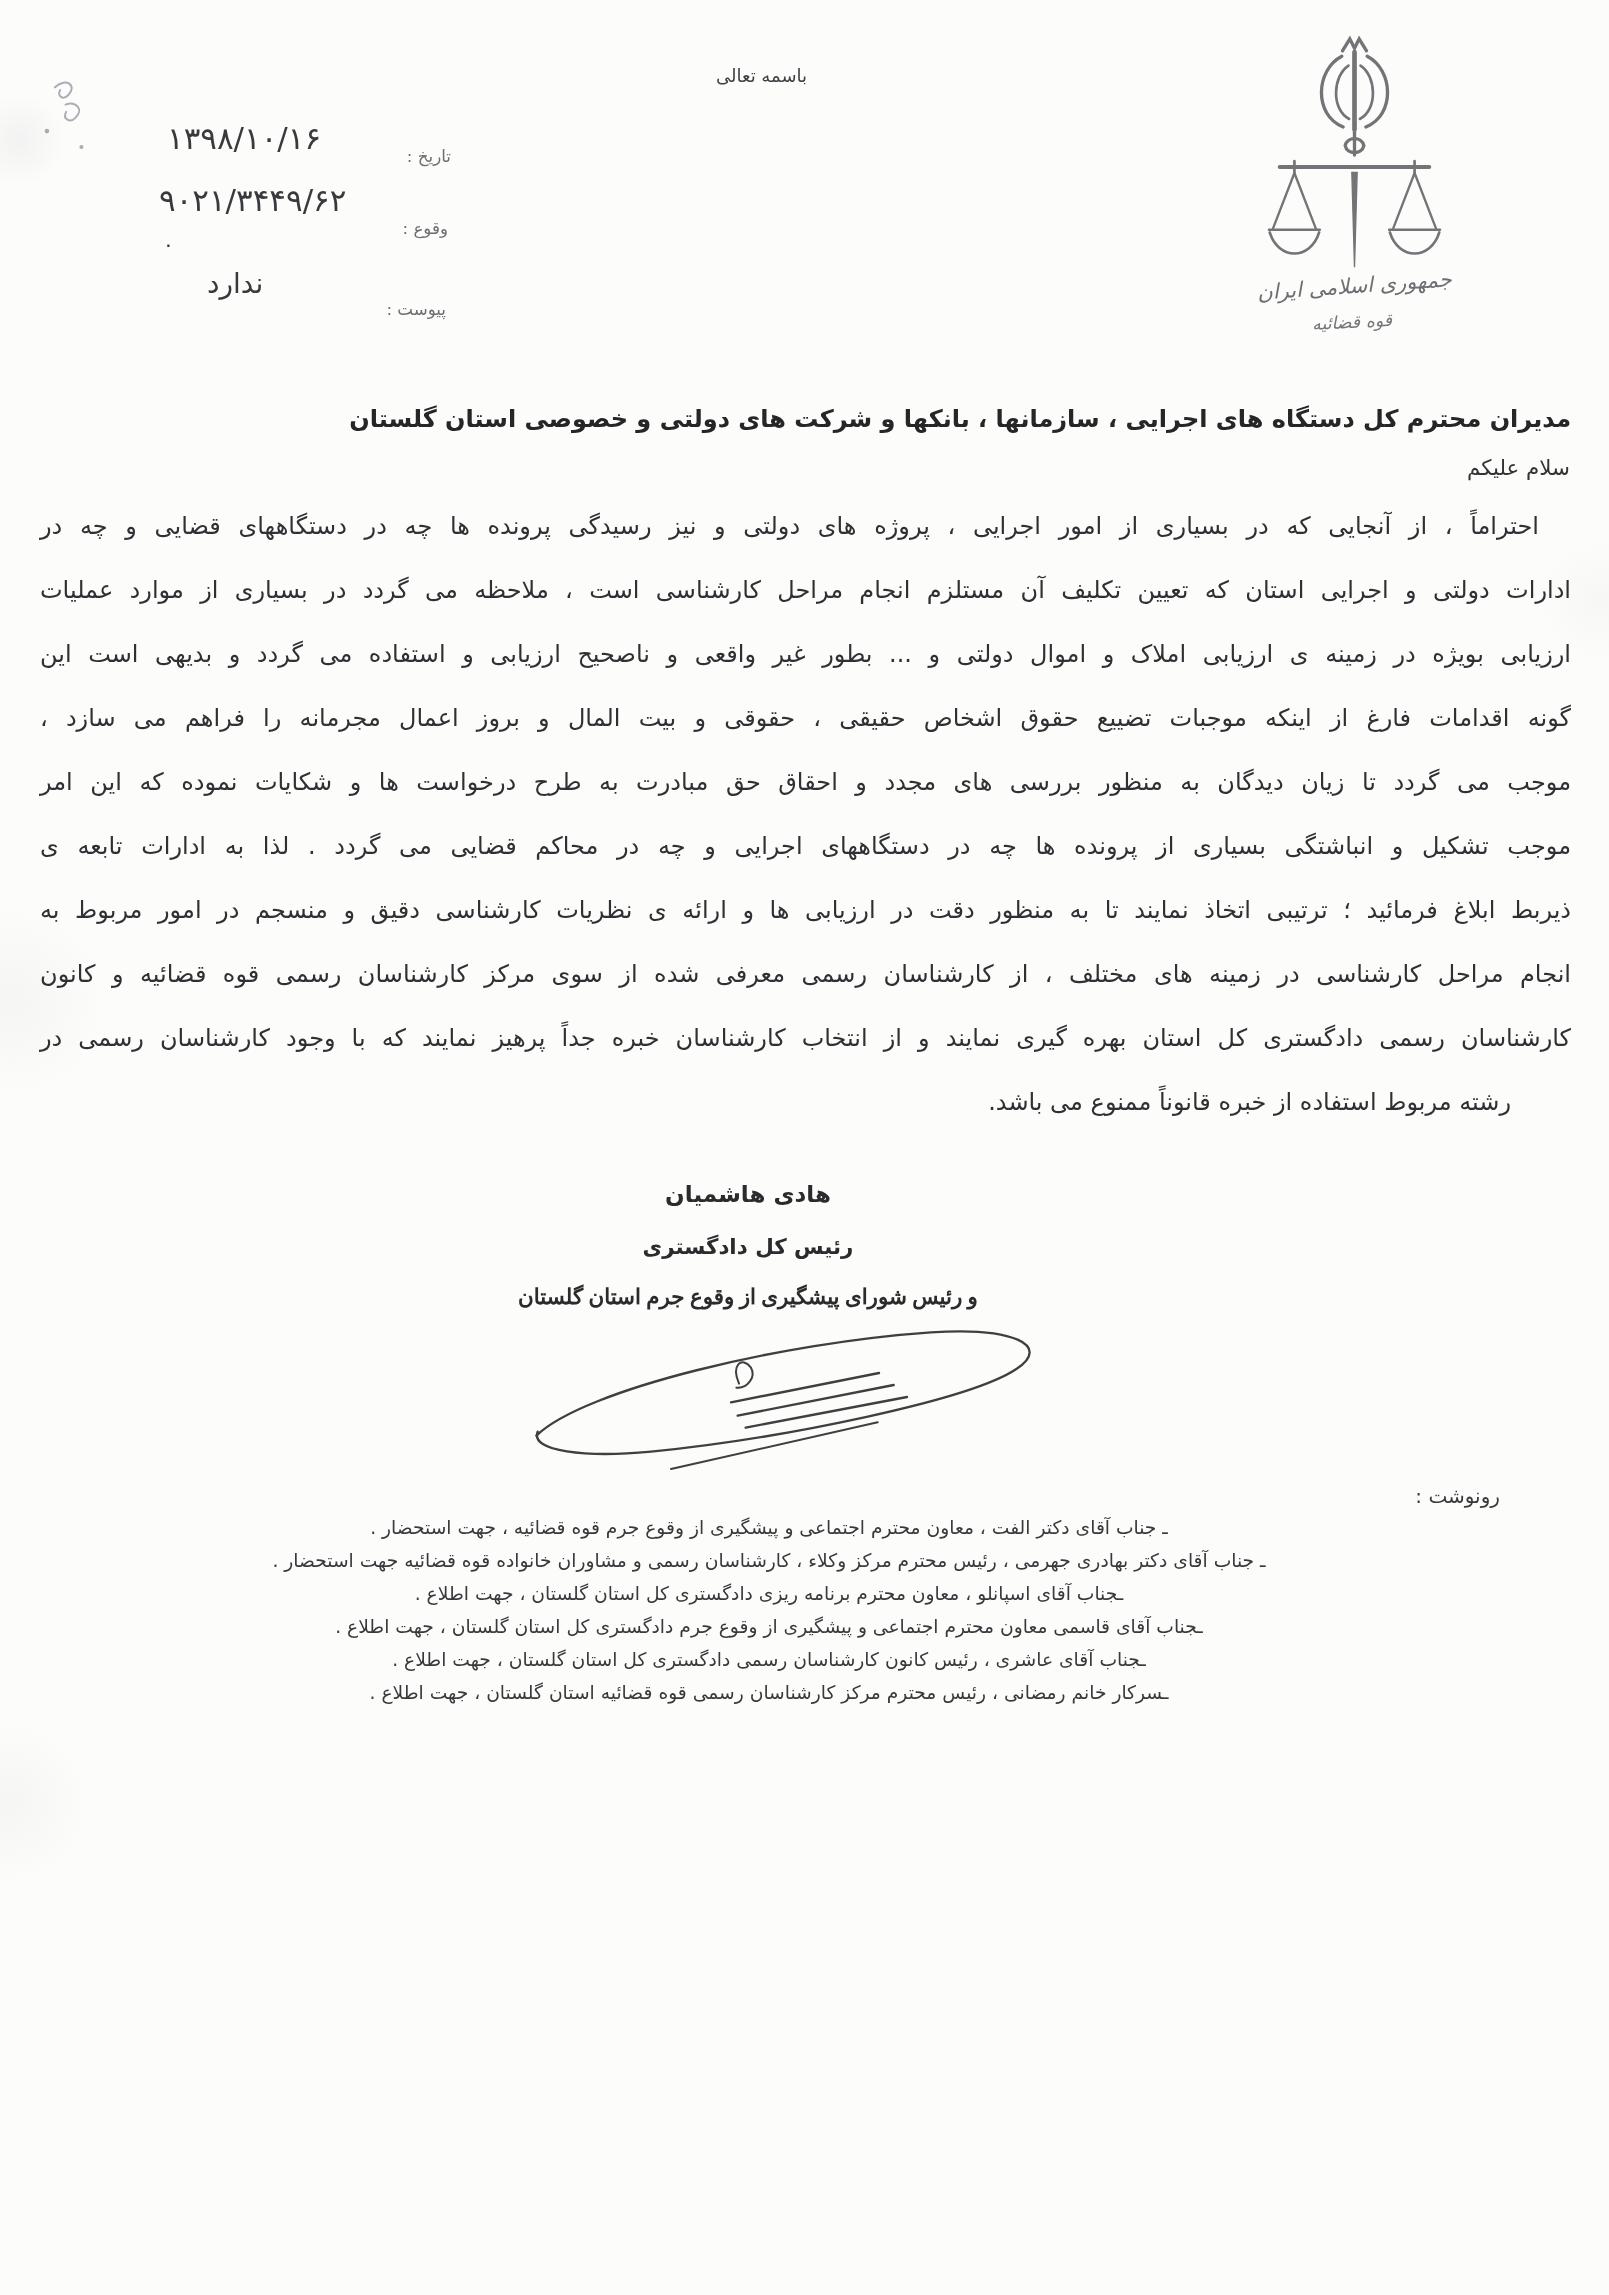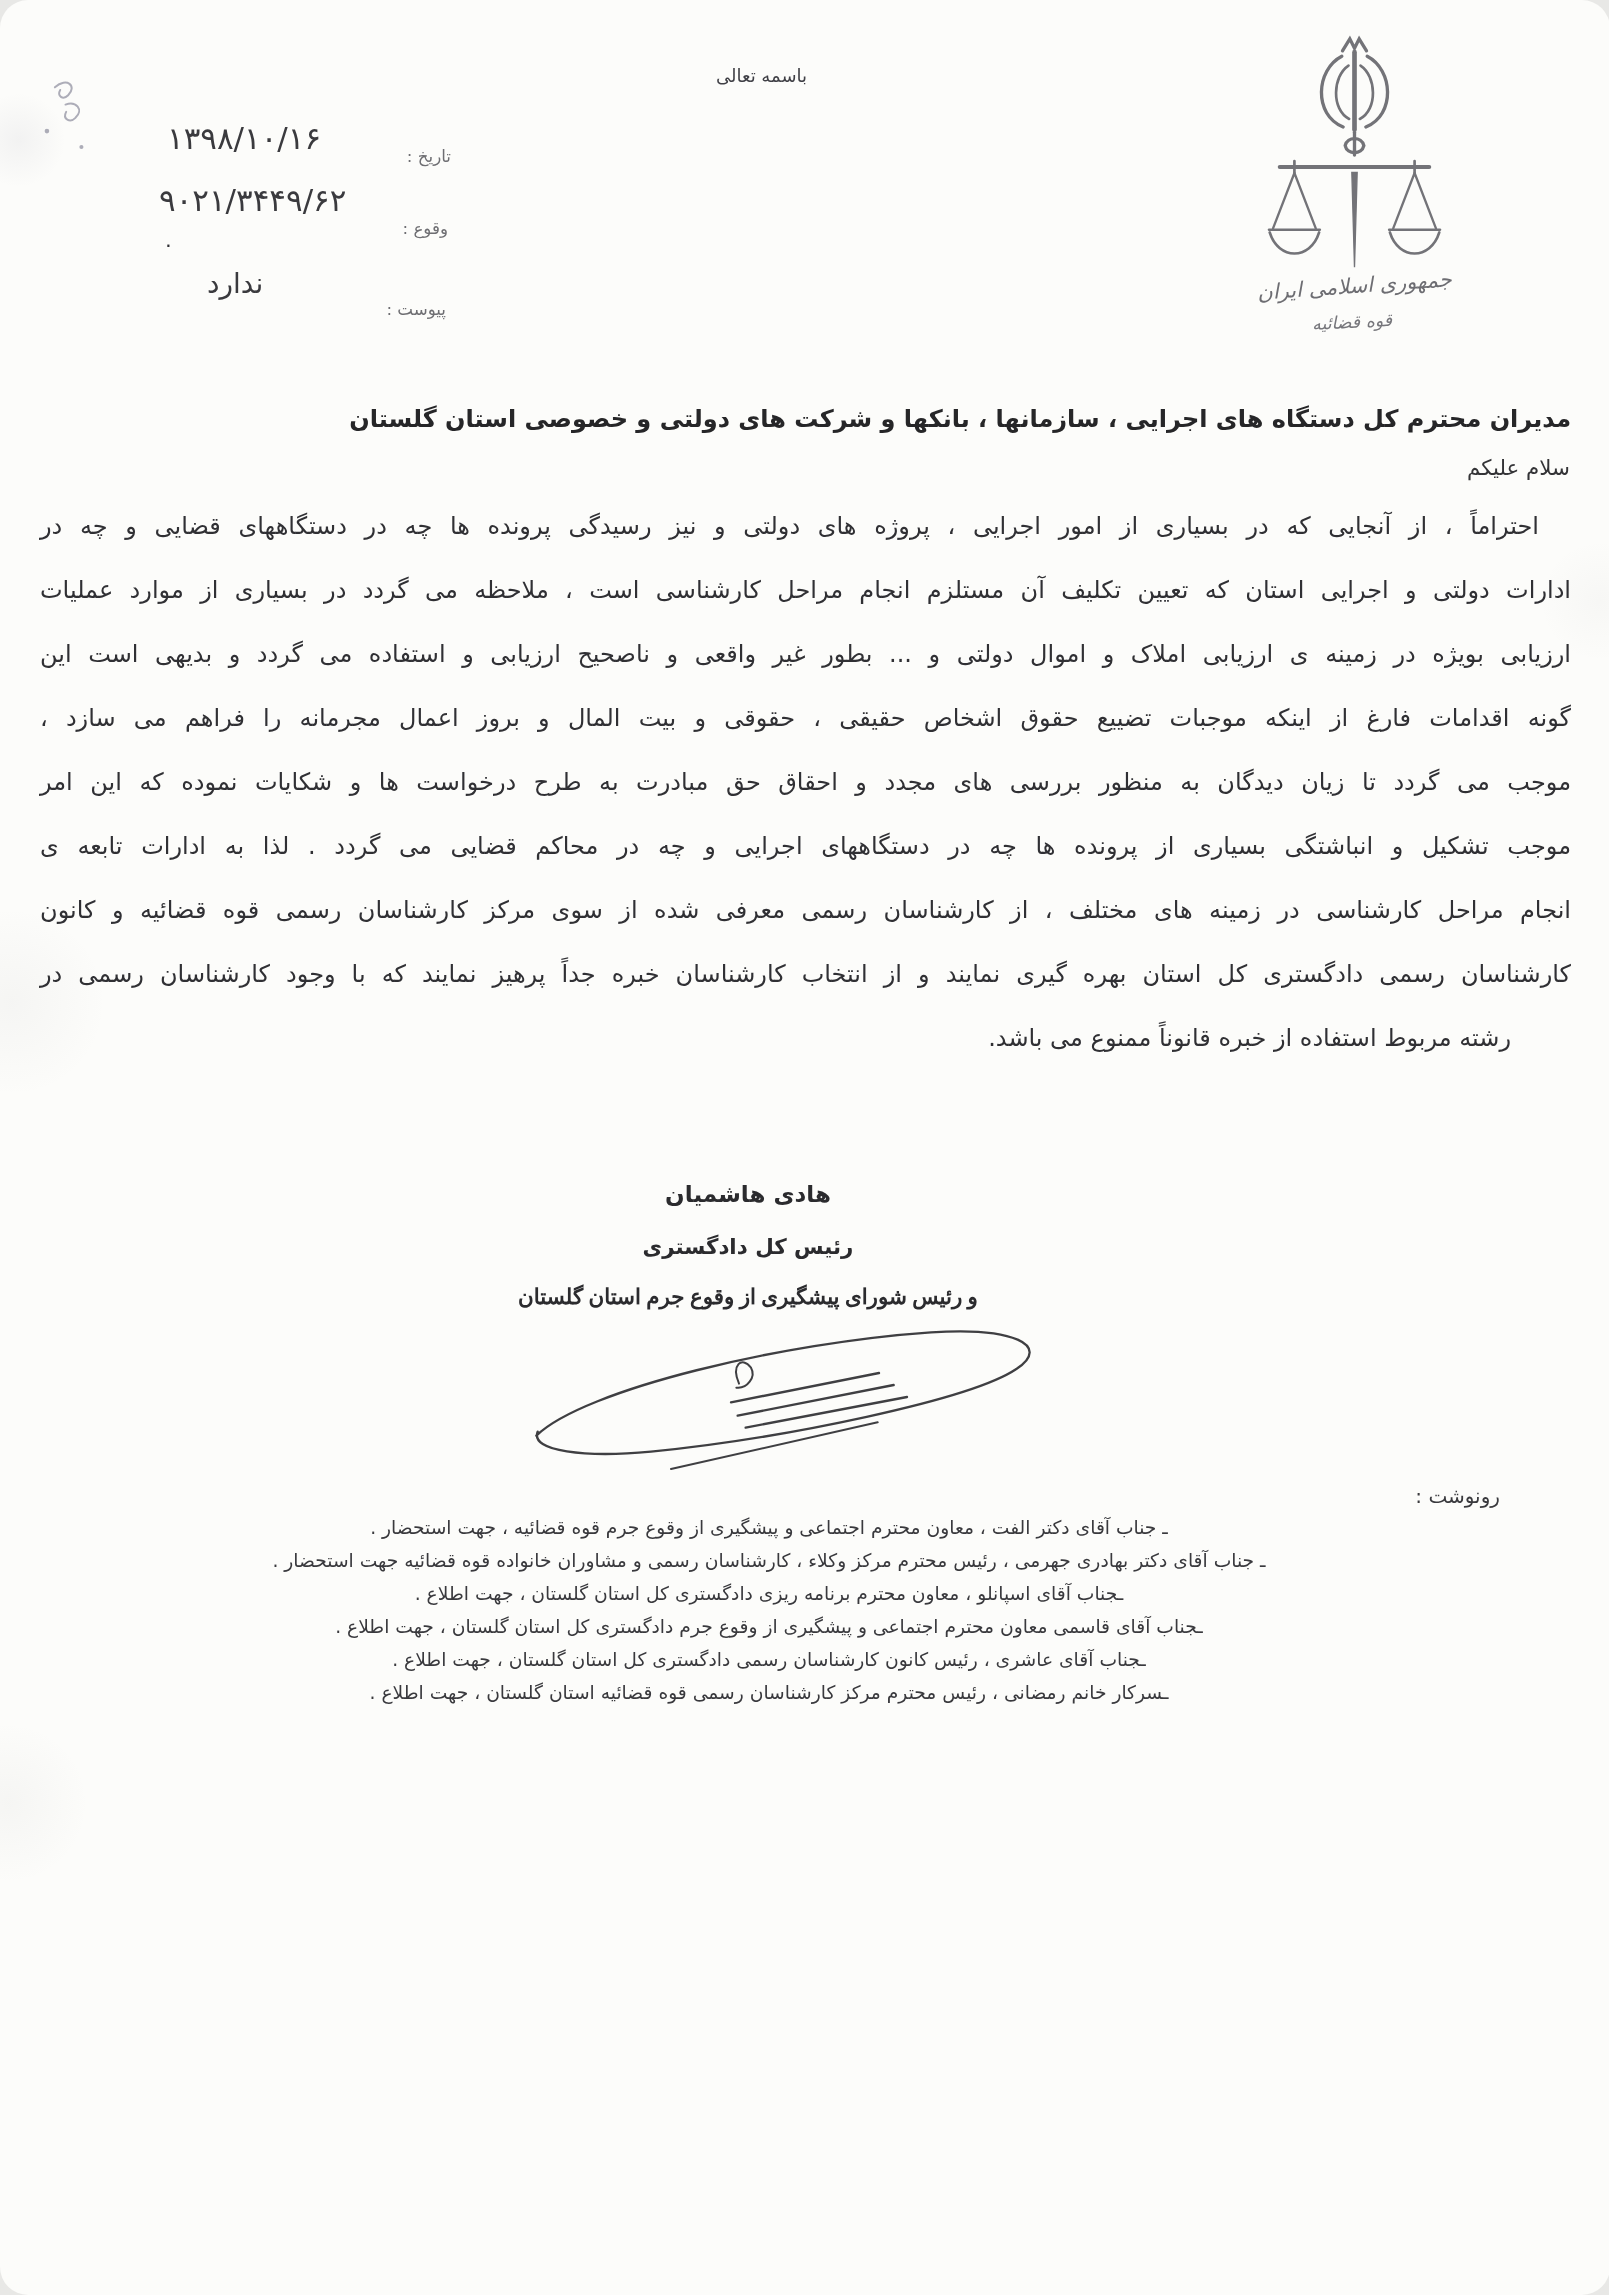--- a/index.html
+++ b/index.html
@@ -4,21 +4,21 @@
 <style>
   html,body{margin:0;padding:0;background:#e8e8e6;}
   .page{
     position:relative;width:1610px;height:2295px;margin:0 auto;
     background:#fcfcfa;
     background-image:
       radial-gradient(circle at 18.7px 140px, rgba(110,110,135,0.07), transparent 47px),
       radial-gradient(circle at 12px 1002px, rgba(120,120,120,0.05), transparent 94px),
       radial-gradient(circle at 8px 1803px, rgba(120,120,120,0.05), transparent 80px),
       radial-gradient(circle at 1600px 601px, rgba(120,120,120,0.04), transparent 60px);
-    font-family:"DejaVu Sans",sans-serif;color:#2e2e2e;overflow:hidden;border-radius:28px;
+    font-family:"DejaVu Sans",sans-serif;color:#2e2e2e;overflow:hidden;
   }
   .abs{position:absolute;}
   .rtl{direction:rtl;}
   .besmele{top:65px;left:668px;width:187px;text-align:center;font-size:18px;color:#3f3f45;}
 
   
   .meta-label{color:#6e6e72;font-size:16.7px;text-align:right;width:87px;}
   .lbl-date{left:364px;top:146px;}
   .lbl-number{left:361px;top:218px;}
   .lbl-attach{left:359px;top:299px;}
@@ -126,20 +126,21 @@
   <div class="abs recipient rtl">مدیران محترم کل دستگاه های اجرایی ، سازمانها ، بانکها و شرکت های دولتی و خصوصی استان گلستان</div>
   <div class="abs salutation rtl">سلام علیکم</div>
 
   <div class="abs body-block rtl">
     <div class="body-line first">احتراماً ، از آنجایی که در بسیاری از  امور اجرایی ، پروژه های دولتی و نیز  رسیدگی پرونده ها چه در دستگاههای قضایی و چه در</div>
     <div class="body-line">ادارات دولتی و اجرایی استان که تعیین تکلیف آن مستلزم انجام مراحل کارشناسی است ، ملاحظه می گردد در بسیاری از موارد عملیات</div>
     <div class="body-line">ارزیابی بویژه در زمینه ی ارزیابی املاک و اموال دولتی و ... بطور غیر واقعی و ناصحیح ارزیابی و استفاده می گردد و بدیهی است این</div>
     <div class="body-line">گونه اقدامات فارغ از اینکه موجبات تضییع حقوق اشخاص حقیقی ، حقوقی و بیت المال و بروز اعمال مجرمانه را فراهم می سازد ،</div>
     <div class="body-line">موجب می گردد تا زیان دیدگان به منظور بررسی های مجدد و احقاق حق مبادرت به طرح درخواست ها و شکایات نموده که این امر</div>
     <div class="body-line">موجب تشکیل و انباشتگی بسیاری از پرونده ها چه در دستگاههای اجرایی و چه در محاکم قضایی می گردد . لذا به ادارات تابعه ی</div>
+    <div class="body-line">ذیربط ابلاغ فرمائید ؛ ترتیبی اتخاذ نمایند تا به منظور  دقت در ارزیابی ها و ارائه ی نظریات کارشناسی دقیق و منسجم در امور مربوط به</div>
     <div class="body-line">انجام مراحل کارشناسی در زمینه های مختلف ، از کارشناسان رسمی معرفی شده از سوی مرکز کارشناسان رسمی قوه قضائیه و کانون</div>
     <div class="body-line">کارشناسان رسمی دادگستری کل استان بهره گیری نمایند و از انتخاب کارشناسان خبره جداً پرهیز نمایند که با وجود کارشناسان رسمی در</div>
     <div class="body-line last">رشته مربوط استفاده از خبره قانوناً ممنوع می باشد.</div>
   </div>
 
   <div class="abs sig-wrap rtl">
     <div class="sig-name">هادی هاشمیان</div>
     <div class="sig-title1">رئیس کل دادگستری</div>
     <div class="sig-title2">و رئیس شورای پیشگیری از وقوع جرم استان گلستان</div>
   </div>

